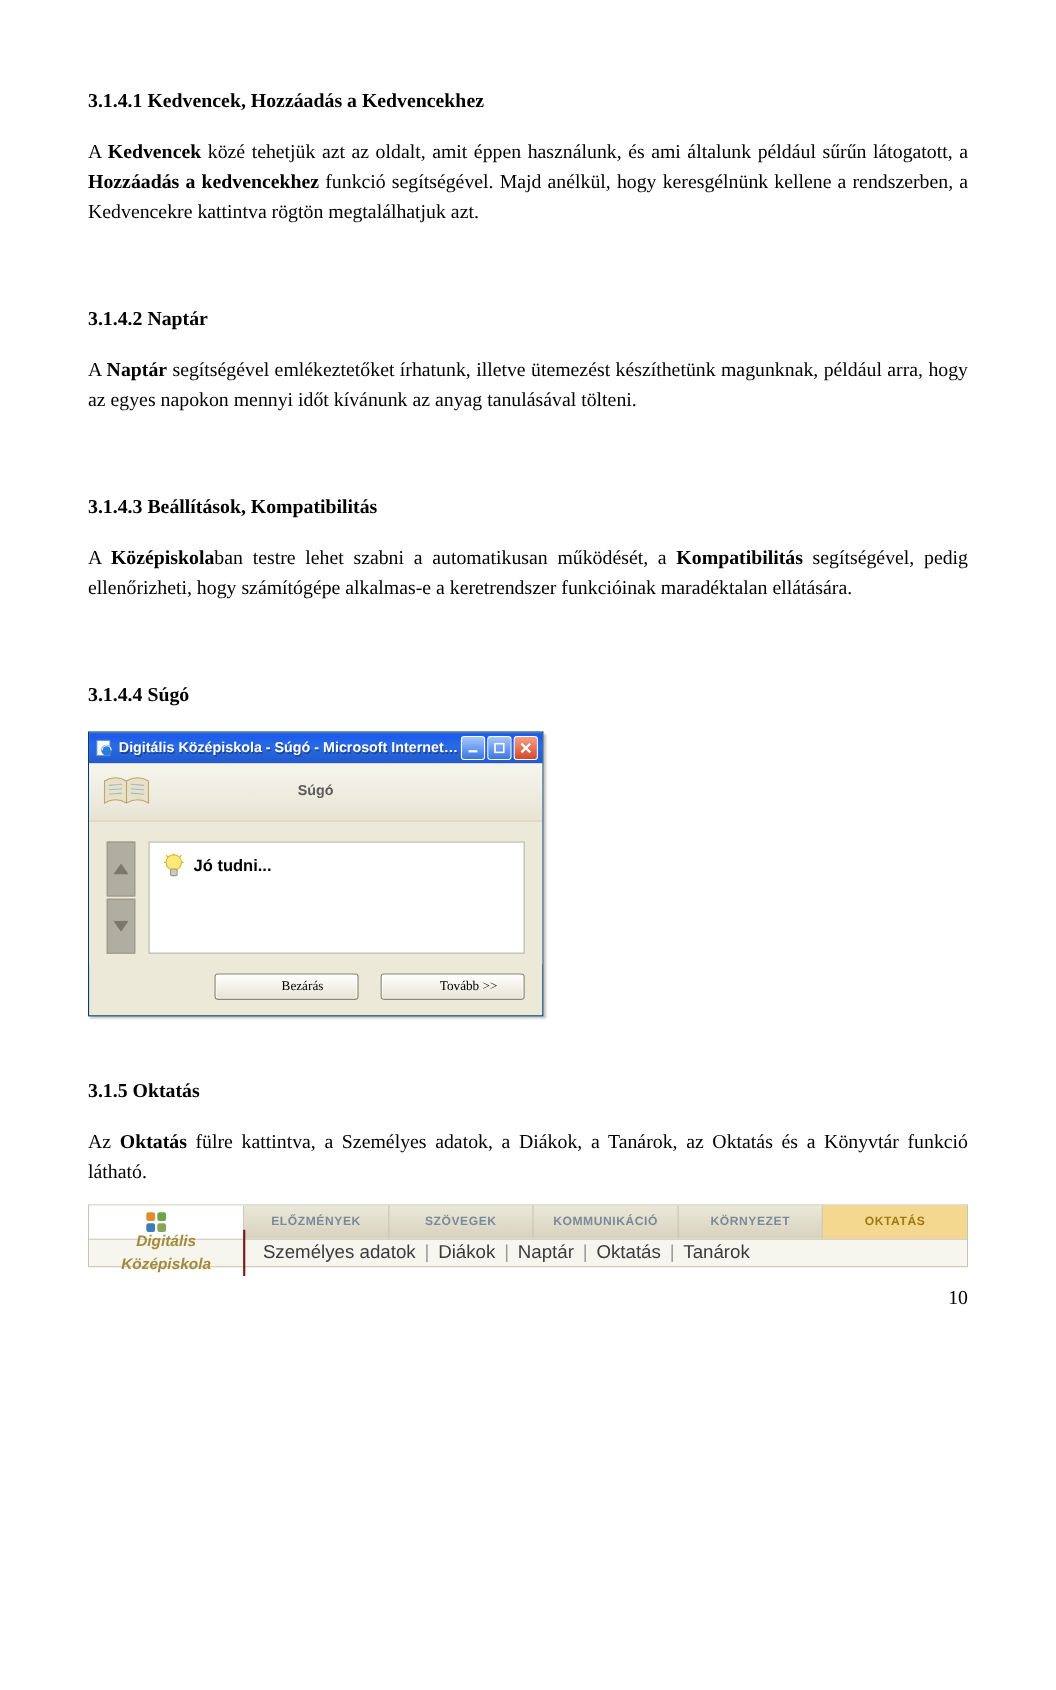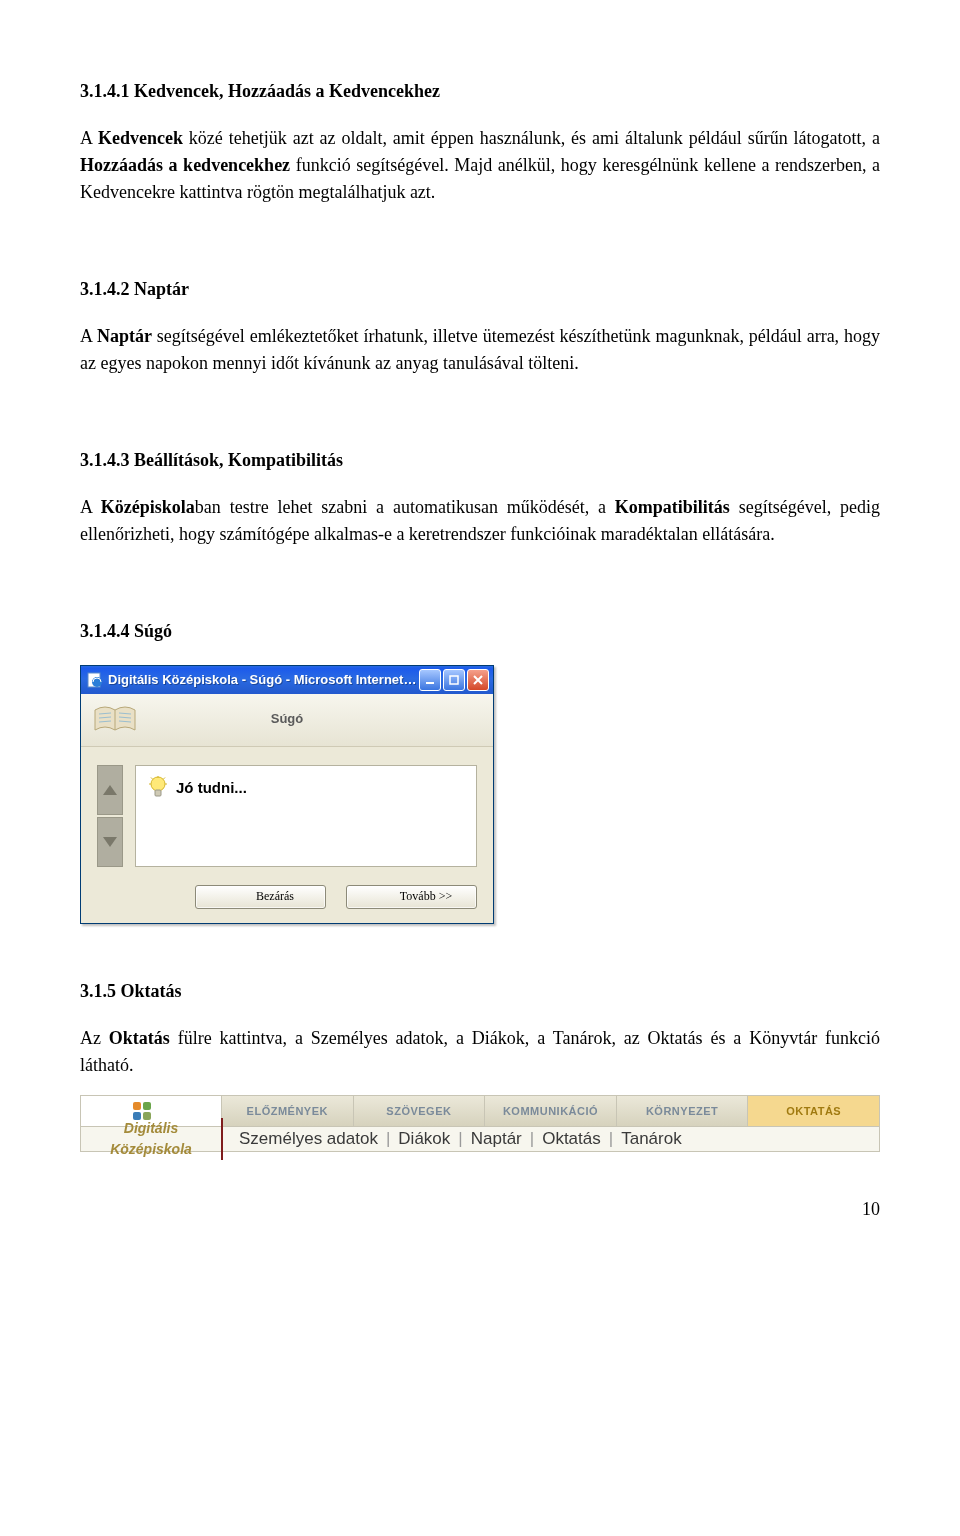--- a/index.html
+++ b/index.html
@@ -232,21 +232,21 @@
   .sub-link {
     padding: 0 8px;
     color: #3a3a3a;
   }
   .sub-sep {
     color: #9a9a9a;
   }
   .spacer-lg { height: 36px; }
   .page-num {
     text-align: right;
-    margin-top: 44px;
+    margin-top: 14px;
     font-size: 18px;
   }
 </style>
 </head>
 <body>
 
 <div class="heading">3.1.4.1   Kedvencek, Hozzáadás a Kedvencekhez</div>
 <p class="para">
   <span>A </span><span class="b">Kedvencek</span><span> közé tehetjük azt az oldalt, amit éppen használunk, és ami általunk például sűrűn látogatott, a </span><span class="b">Hozzáadás a kedvencekhez</span><span> funkció segítségével. Majd anélkül, hogy keresgélnünk kellene a rendszerben, a Kedvencekre kattintva rögtön megtalálhatjuk azt.</span>
 </p>

